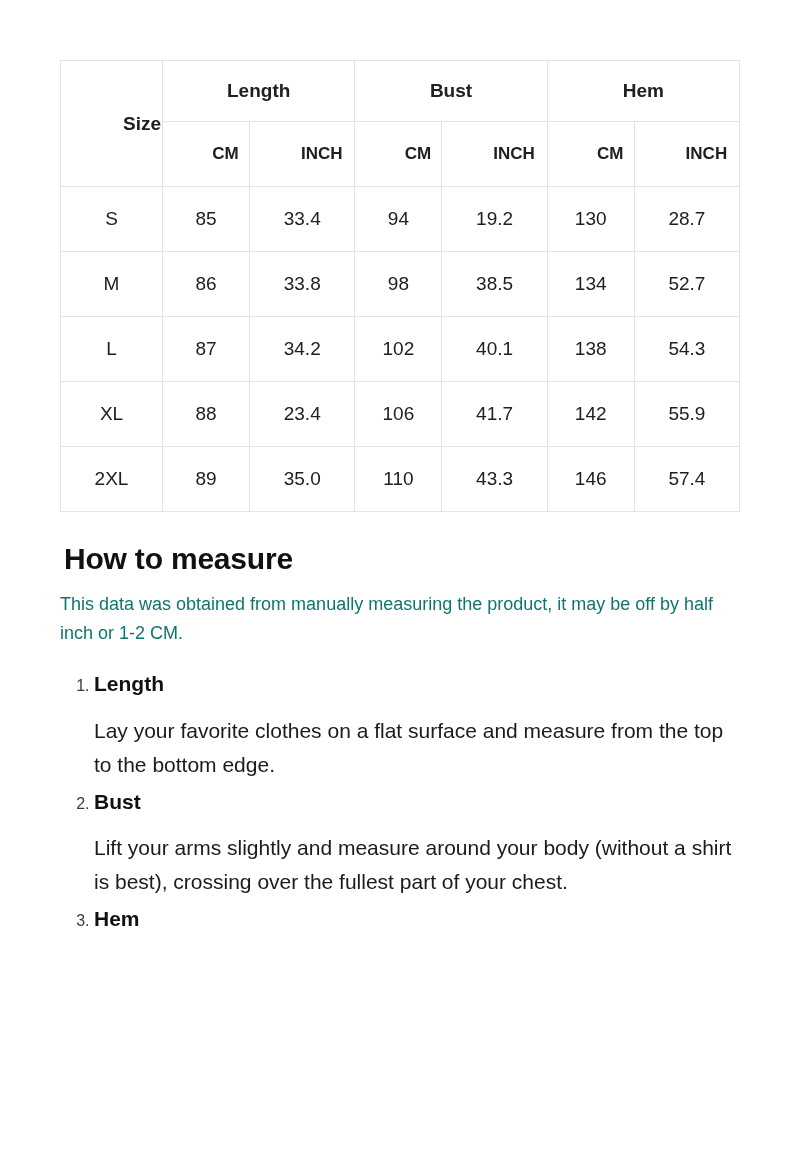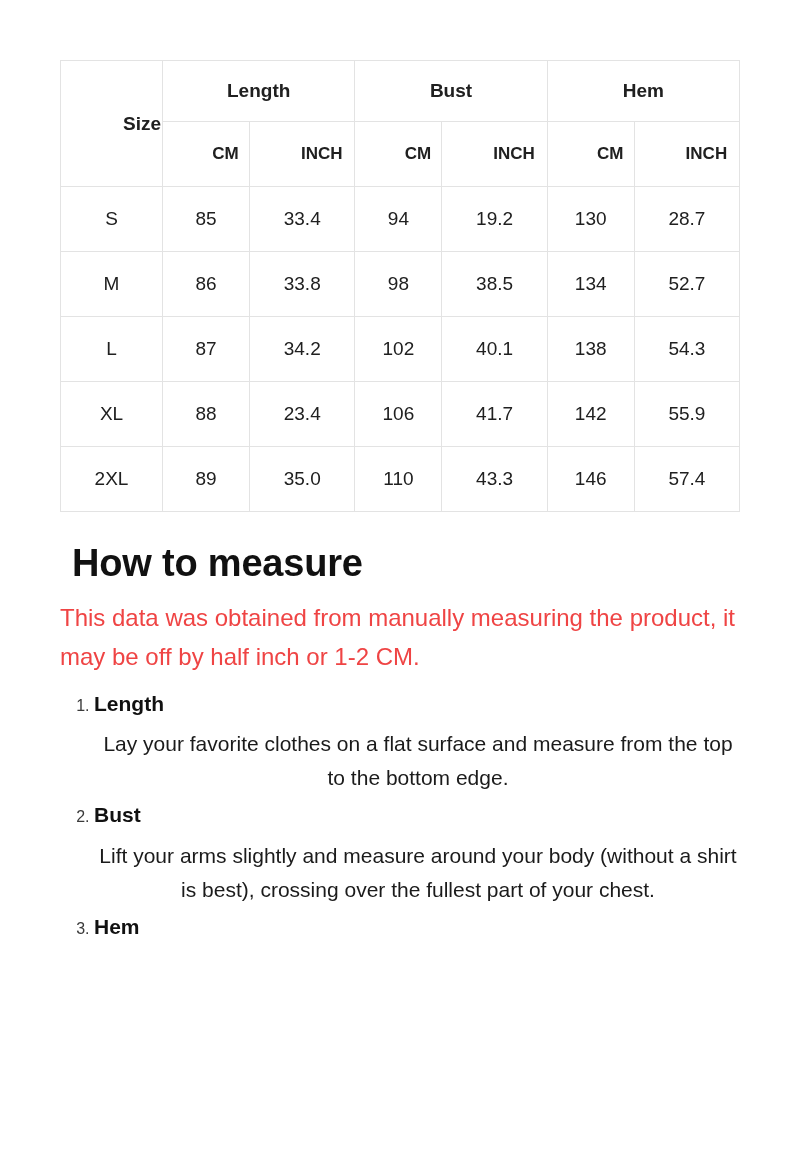--- a/index.html
+++ b/index.html
@@ -57,31 +57,31 @@
   table.size-table td {
     height: 62px;
     font-size: 19px;
   }
   col.c-size { width: 96px; }
   col.c-cm   { width: 82px; }
   col.c-inch { width: 99px; }
 
   
   h2.section-title {
-    font-size: 38px;
-    font-weight: bold;
-    margin: 30px 0 14px 12px;
+    font-size: 30px;
+    font-weight: bold;
+    margin: 30px 0 14px 4px;
     letter-spacing: -0.2px;
     color: #111111;
   }
   p.intro {
-    font-size: 24px;
+    font-size: 18px;
     line-height: 1.62;
-    margin: 0 0 11px 0;
-    color: #ef4444;
+    margin: 0 0 20px 0;
+    color: #0f766e;
     width: 690px;
   }
   ol.steps {
     margin: 0;
     padding-left: 34px;
     list-style-position: outside;
   }
   ol.steps > li {
     margin-bottom: 4px;
     font-size: 16px;
@@ -93,23 +93,22 @@
     color: #111111;
     display: block;
     line-height: 1.5;
   }
   ol.steps > li .step-body {
     font-size: 21px;
     font-weight: normal;
     color: #1b1b1b;
     display: block;
     line-height: 1.62;
-    margin-top: 8px;
+    margin-top: 14px;
     width: 648px;
-    text-align: center;
   }
 </style>
 </head>
 <body>
 
 <div class="page">
 
   <table class="size-table">
     <colgroup>
       <col class="c-size">

